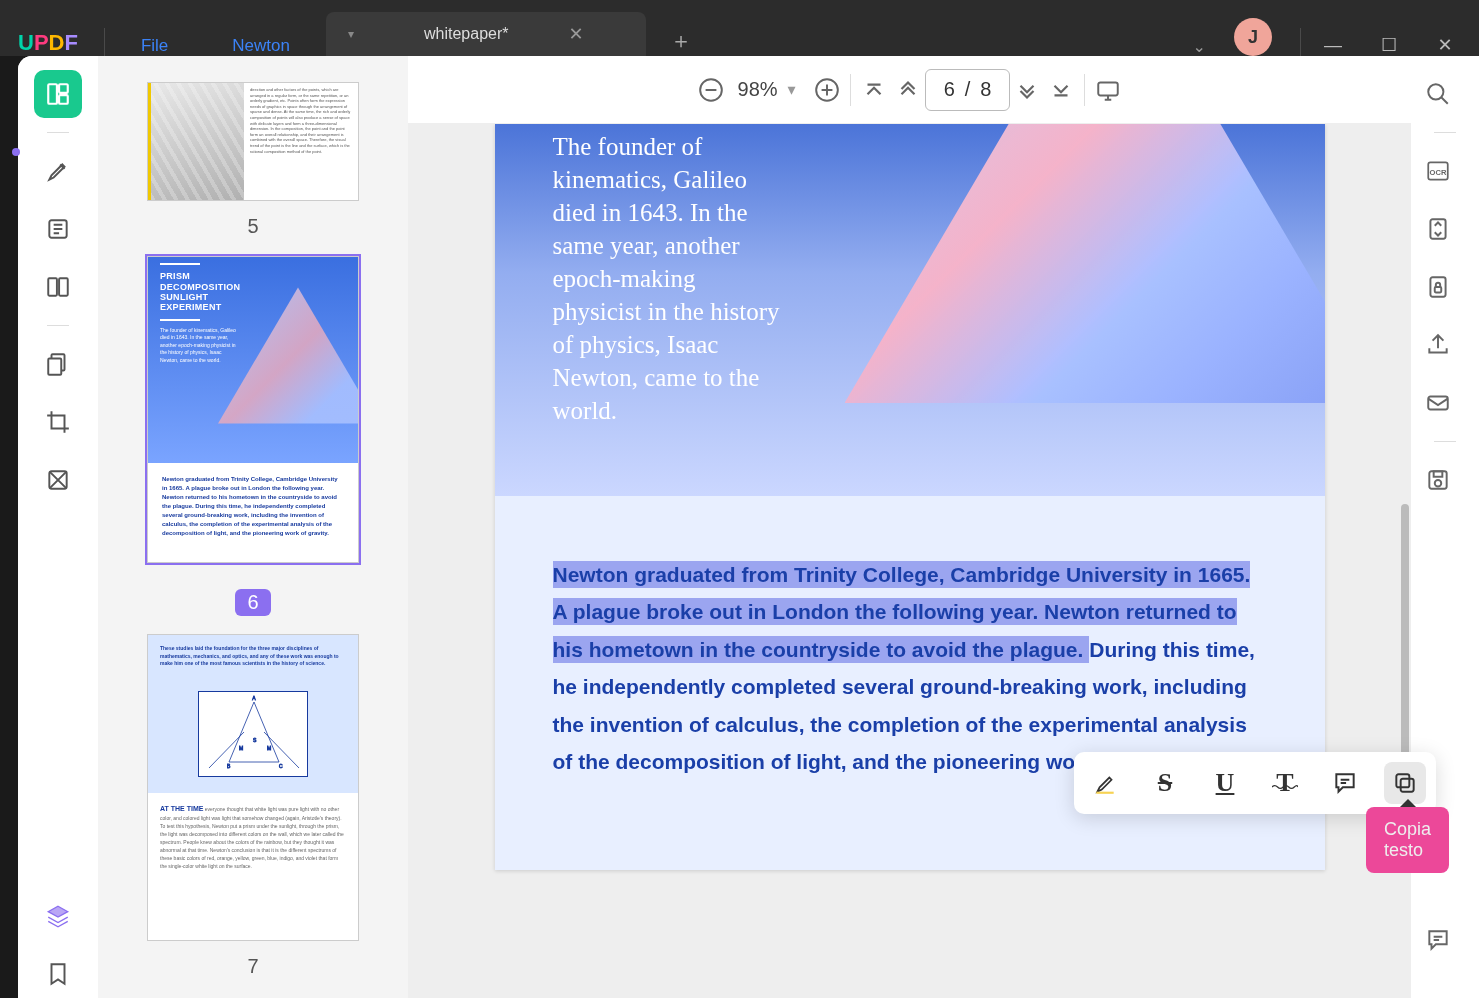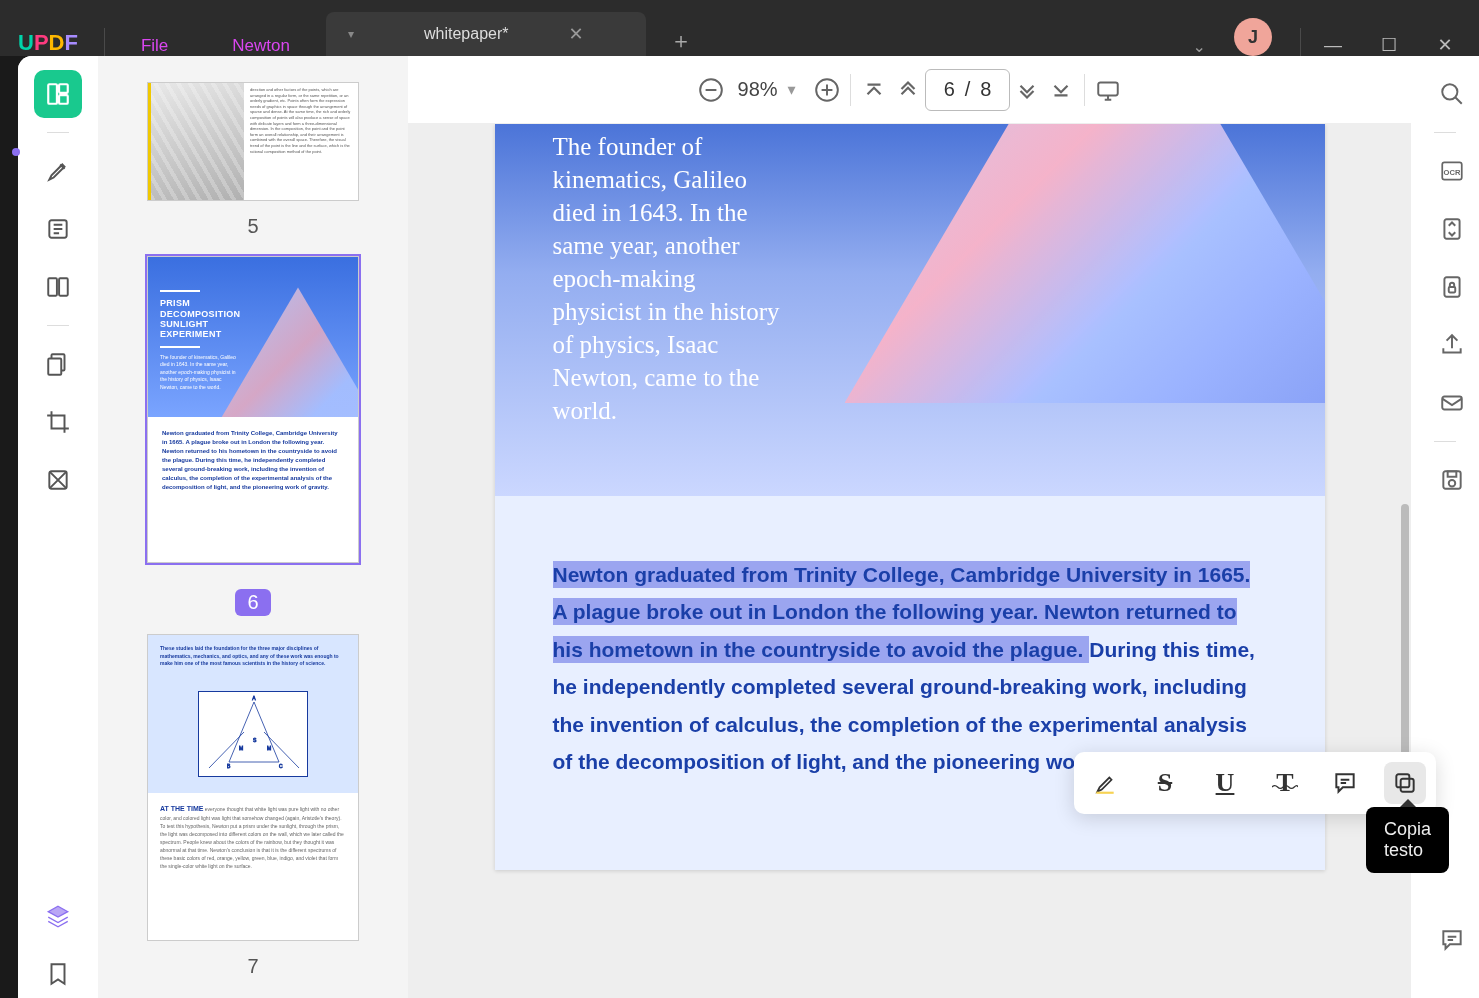--- a/index.html
+++ b/index.html
@@ -5,21 +5,21 @@
 * { box-sizing: border-box; margin: 0; padding: 0; }
 body { font-family: -apple-system, Segoe UI, Arial, sans-serif; background: #1a1a1a; overflow: hidden; width: 1479px; height: 998px; }
 
 
 .titlebar { height: 56px; background: #2c2c2c; display: flex; align-items: flex-end; padding: 0 10px; gap: 8px; }
 .logo { font-size: 22px; font-weight: 800; margin: 0 18px 0 8px; }
 .logo .u { color: #00d4aa; }
 .logo .p { color: #ff3b7f; }
 .logo .d { color: #ffb800; }
 .logo .f { color: #a78bff; }
-.tbtn { color: #d946ef; font-size: 17px; padding: 0 28px; cursor: pointer; }
+.tbtn { color: #3b82f6; font-size: 17px; padding: 0 28px; cursor: pointer; }
 .tvsep { width: 1px; height: 28px; background: #4a4a4a; }
 .tab { background: #3a3a3a; color: #ddd; height: 44px; border-radius: 8px 8px 0 0; display: flex; align-items: center; padding: 0 14px 0 22px; min-width: 320px; font-size: 16px; margin-top: 12px; position: relative; }
 .tab-dd { margin-right: 70px; color: #888; font-size: 12px; }
 .tab-close { margin-left: 60px; color: #999; font-size: 18px; cursor: pointer; }
 .add-tab { color: #aaa; font-size: 22px; margin-left: 16px; cursor: pointer; }
 .tspace { flex: 1; }
 .winctrl { color: #bbb; width: 48px; text-align: center; font-size: 18px; cursor: pointer; }
 .tcaret { color: #999; margin-right: 20px; font-size: 16px; }
 .avatar { width: 38px; height: 38px; border-radius: 50%; background: #f0a59a; color: #333; display: flex; align-items: center; justify-content: center; font-weight: 600; margin-right: 20px; font-size: 18px; }
 
@@ -42,21 +42,21 @@
 .tlabel.sel { display: inline-block; background: #8b6ff0; color: #fff; border-radius: 6px; padding: 2px 12px; }
 
 
 .t5 { height: 126px; display: flex; }
 .t5 .tl { width: 96px; background: linear-gradient(160deg,#e8e8e8,#b0b0b0); border-left: 3px solid #f0c800; position: relative; overflow: hidden; }
 .t5 .tl::after { content:""; position:absolute; inset:0; background: repeating-linear-gradient(60deg, rgba(255,255,255,0.25) 0 4px, transparent 4px 10px); }
 .t5 .tr { flex:1; padding: 4px 6px; font-size: 4px; color:#555; line-height: 1.4; }
 
 
 .t6 { height: 324px; }
-.t6 .top { height: 160px; background: linear-gradient(180deg,#3a6fe0,#7aa4ff); color:#fff; padding: 27px 12px; position: relative; overflow:hidden; }
+.t6 .top { height: 206px; background: linear-gradient(180deg,#3a6fe0,#7aa4ff); color:#fff; padding: 0 12px; position: relative; overflow:hidden; }
 .t6 .title { font-size: 9px; font-weight: 800; line-height:1.15; letter-spacing:.3px; }
 .t6 .hr { width: 40px; height:2px; background:#fff; margin:6px 0; }
 .t6 .body { font-size: 5px; line-height:1.5; max-width: 80px; }
 .t6 .prism { position:absolute; right:-20px; top:30px; width:160px; height:160px; background: linear-gradient(135deg,#b9d0ff 0%,#e0a8c0 45%,#a8c0ff 70%); clip-path: polygon(50% 0, 100% 85%, 0 85%); opacity:.9; }
 .t6 .bot { padding: 12px 14px; font-size: 6px; color:#173a9e; font-weight:700; line-height:1.5; }
 
 
 .t7 { height: 324px; }
 .t7 .top { height: 158px; background:#d8e6ff; padding:10px 12px; position:relative; }
 .t7 .hd { font-size:5px; color:#173a9e; font-weight:700; line-height:1.5; }
@@ -77,31 +77,31 @@
 .docscroll { flex:1; overflow:auto; padding: 0 30px 40px; position:relative; }
 .page { width: 830px; margin: 0 auto; background:#fff; box-shadow: 0 1px 4px rgba(0,0,0,.15); }
 .p-hero { height: 372px; background: linear-gradient(180deg,#4b74d8 0%, #93adf0 40%, #cbd7ff 100%); position:relative; overflow:hidden; color:#fff; padding: 6px 58px 0; }
 .p-hero .ht { font-size: 25px; line-height:1.32; max-width: 230px; font-family: Georgia, serif; }
 .p-hero .prism2 { position:absolute; right:-60px; top:-180px; width:540px; height:540px; background: linear-gradient(135deg,#c1d4ff 0%, #f0b4c9 40%, #aac0ff 60%, #7e94e8 100%); clip-path: polygon(50% 0, 100% 85%, 0 85%); filter: saturate(1.1); }
 .p-body { padding: 60px 58px 90px; background:#e8efff; color:#1a3fa8; font-weight:700; font-size:21px; line-height:1.78; }
 .hl { background:#9ba5f0; color:#1a3fa8; padding: 2px 0; }
 
 
 .rightrail { width: 68px; background:#fff; display:flex; flex-direction:column; align-items:center; padding-top:18px; gap:18px; }
-.rrbtn { width:40px; height:40px; display:flex; align-items:center; justify-content:flex-end; cursor:pointer; color:#4c1d95; }
+.rrbtn { width:40px; height:40px; display:flex; align-items:center; justify-content:flex-start; cursor:pointer; color:#4c1d95; }
 .rrbtn svg { width:26px; height:26px; }
 .rrsep { width:22px; height:1px; background:#ddd; }
 
 
 .seltb { position:absolute; left: 666px; top: 696px; background:#fff; border-radius:10px; box-shadow:0 4px 20px rgba(0,0,0,.15); display:flex; padding:10px; gap:18px; align-items:center; }
 .seltb .sbtn { width:42px; height:42px; display:flex; align-items:center; justify-content:center; border-radius:8px; cursor:pointer; color:#333; font-family: Georgia, serif; }
 .seltb .sbtn.hover { background:#e8e8e8; }
 .seltb .sbtn svg { width:26px; height:26px; }
 
-.tooltip { position:absolute; left: 958px; top: 751px; background:#000000; color:#eee; padding:12px 18px; border-radius:8px; font-size:18px; }
+.tooltip { position:absolute; left: 958px; top: 751px; background:#ec4899; color:#eee; padding:12px 18px; border-radius:8px; font-size:18px; }
 .tooltip::before { content:""; position:absolute; top:-8px; left:50%; transform:translateX(-50%); border:8px solid transparent; border-bottom-color:#333; border-top:none; }
 
 .vscroll { position:absolute; right:2px; top:380px; width:8px; height:340px; background:#bbb; border-radius:4px; }
 
 .purpledot { position:absolute; left:-6px; top:92px; width:8px; height:8px; border-radius:50%; background:#8b6ff0; }
 </style>
 </head>
 <body>
 
 <div class="titlebar">

